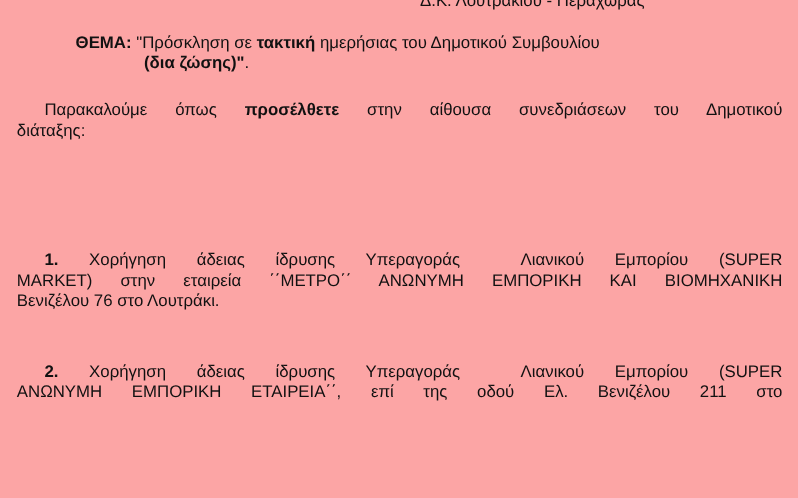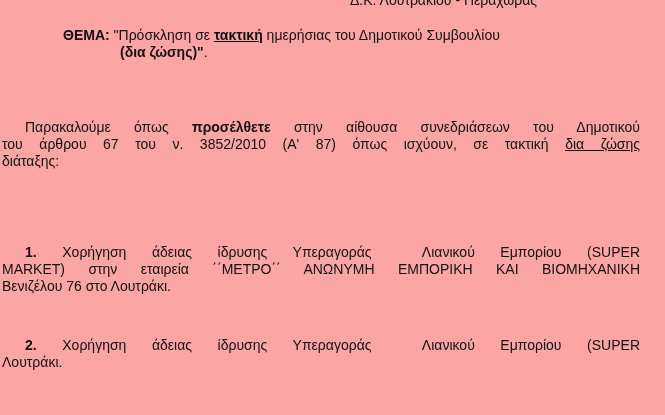--- a/index.html
+++ b/index.html
@@ -21,57 +21,55 @@
     white-space: nowrap;
   }
   .subject {
     position: absolute;
     left: 63px;
     top: 27px;
   }
   .subject .l2 { margin-left: 57px; }
   .para {
     position: absolute;
-    left: 2px;
+    left: 14px;
     width: 638px;
-    margin-top: 36px;
   }
   .invitation { top: 83px; }
   .item1 { top: 208px; }
   .item2 { top: 301px; }
   .line { text-align: justify; text-align-last: justify; }
   .line.last { text-align-last: left; }
   .line.indent { text-indent: 23px; }
   .b { font-weight: bold; }
   .u { text-decoration: underline; }
-  .bu { font-weight: bold; text-decoration: underline; }
+  .bu { font-weight: bold; }
   .sup { font-weight: bold; font-size: 9px; vertical-align: 5px; }
 </style>
 </head>
 <body>
 
 <div class="page">
 
   <div class="hdr"><span>Δ.Κ. Λουτρακίου - Περαχώρας</span></div>
 
   <div class="subject">
     <div class="l1"><span class="b">ΘΕΜΑ: </span><span>"Πρόσκληση σε </span><span class="bu">τακτική</span><span> ημερήσιας του Δημοτικού Συμβουλίου</span></div>
     <div class="l2"><span class="b">(δια ζώσης)"</span><span>.</span></div>
   </div>
 
   <div class="para invitation">
     <div class="line indent"><span>Παρακαλούμε όπως </span><span class="b">προσέλθετε</span><span> στην αίθουσα συνεδριάσεων του Δημοτικού</span></div>
-    <div class="line"><span>του άρθρου 67 του ν. 3852/2010 (Α' 87) όπως ισχύουν, σε τακτική </span><span class="u">δια ζώσης</span></div>
     <div class="line last"><span>διάταξης:</span></div>
   </div>
 
   <div class="para item1">
     <div class="line indent"><span class="b">1.</span><span> Χορήγηση άδειας ίδρυσης Υπεραγοράς&nbsp; Λιανικού Εμπορίου (SUPER</span></div>
     <div class="line"><span>MARKET) στην εταιρεία ΄΄ΜΕΤΡΟ΄΄ ΑΝΩΝΥΜΗ ΕΜΠΟΡΙΚΗ ΚΑΙ ΒΙΟΜΗΧΑΝΙΚΗ</span></div>
     <div class="line last"><span>Βενιζέλου 76 στο Λουτράκι.</span></div>
   </div>
 
   <div class="para item2">
     <div class="line indent"><span class="b">2.</span><span> Χορήγηση άδειας ίδρυσης Υπεραγοράς&nbsp; Λιανικού Εμπορίου (SUPER</span></div>
-    <div class="line last"><span>Λουτράκι.</span></div>
+    <div class="line"><span>ΑΝΩΝΥΜΗ ΕΜΠΟΡΙΚΗ ΕΤΑΙΡΕΙΑ΄΄, επί της οδού Ελ. Βενιζέλου 211 στο</span></div>
   </div>
 
 </div>
 
 </body></html>

